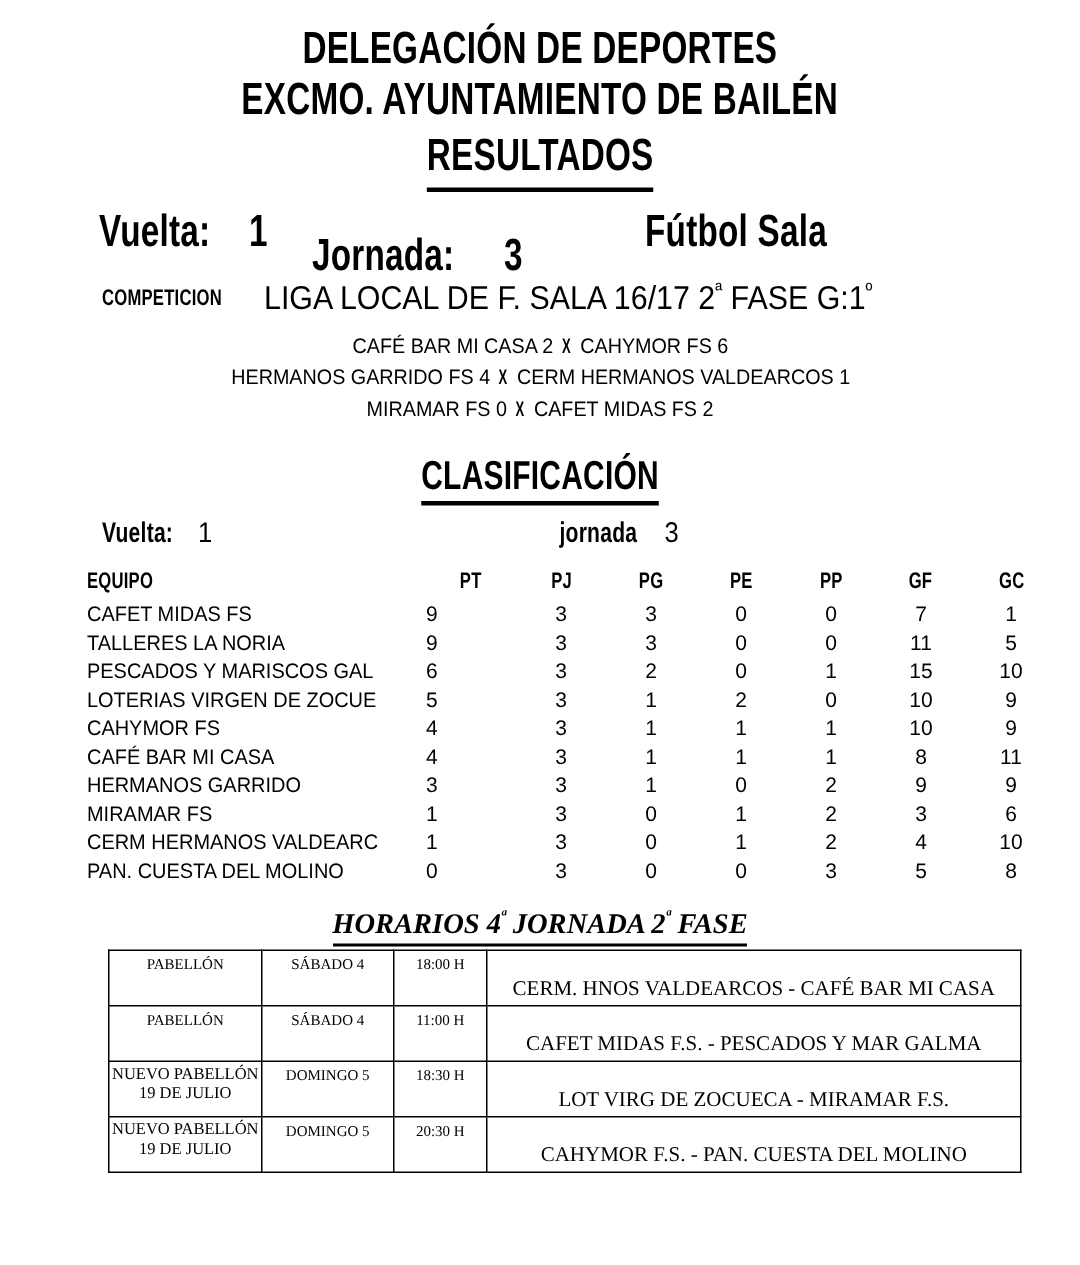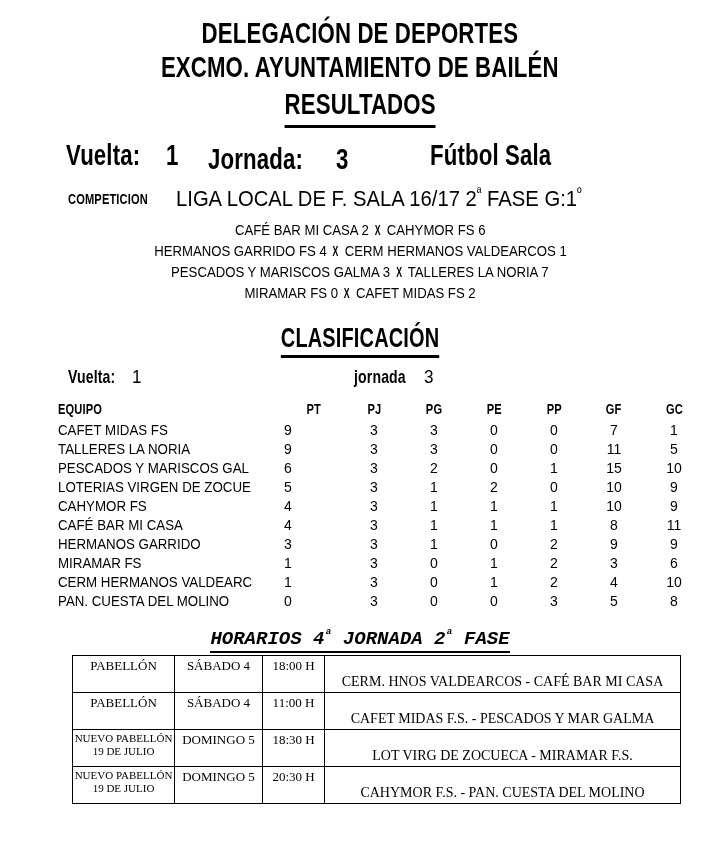--- a/index.html
+++ b/index.html
@@ -51,21 +51,21 @@
   }
 
   
   .meta-line {
     position: relative;
     height: 42px;
     margin-top: 10px;
     font-size: 30px;
   }
   .meta-line .m-vuelta { position: absolute; left: 66px;  top: 0; white-space: nowrap; }
-  .meta-line .m-jornada { position: absolute; left: 208px; top: 4px; white-space: nowrap; }
+  .meta-line .m-jornada { position: absolute; left: 208px; top: 16px; white-space: nowrap; }
   .meta-line .m-sport  { position: absolute; left: 430px; top: 0; white-space: nowrap; }
   .meta-line .val {
     font-family: "Liberation Sans Narrow", "Liberation Sans", sans-serif;
     font-weight: bold;
     display: inline-block;
     transform: scaleX(0.74);
     transform-origin: left center;
   }
 
   
@@ -134,21 +134,21 @@
   }
 
   
   .clasif-meta {
     position: relative;
     height: 28px;
     margin-top: 8px;
     font-size: 19px;
   }
   .clasif-meta .cm-vuelta { position: absolute; left: 68px;  top: 0; white-space: nowrap; }
-  .clasif-meta .cm-jornada { position: absolute; left: 354px; top: 0; white-space: nowrap; }
+  .clasif-meta .cm-jornada { position: absolute; left: 373px; top: 0; white-space: nowrap; }
   .clasif-meta .val {
     font-family: "Liberation Sans Narrow", "Liberation Sans", sans-serif;
     display: inline-block;
     transform: scaleX(0.9);
     transform-origin: left center;
   }
 
   
   .standings {
     margin-top: 6px;
@@ -198,21 +198,21 @@
 
   
   .horarios-title {
     text-align: center;
     margin-top: 14px;
     font-size: 19px;
     line-height: 24px;
     white-space: nowrap;
   }
   .horarios-title .ht {
-    font-family: Liberation Mono, monospace;
+    font-family: Liberation Serif, serif;
     font-weight: bold;
     font-style: italic;
     border-bottom: 2px solid #000;
     padding-bottom: 0px;
     display: inline-block;
   }
   .horarios-title sup {
     font-size: 0.62em;
     vertical-align: super;
     line-height: 0;
@@ -237,21 +237,21 @@
   .schedule td {
     border: 1px solid #000;
     padding: 0;
     height: 34px;
   }
   .schedule td.venue,
   .schedule td.day,
   .schedule td.time {
     text-align: center;
     vertical-align: top;
-    font-size: 13px;
+    font-size: 10px;
     line-height: 15px;
     padding-top: 2px;
   }
   .schedule td.venue.two-line {
     font-size: 11px;
     line-height: 13px;
   }
   .schedule td.match {
     text-align: center;
     vertical-align: bottom;
@@ -290,21 +290,20 @@
 <div class="competicion-row">
   <div class="comp-label">
     <span class="cond-bold cond-bold-left">COMPETICION</span>
   </div>
   <div class="comp-value"><span>LIGA LOCAL DE F. SALA 16/17  2</span><sup>ª</sup><span> FASE G:1</span><sup>º</sup></div>
 </div>
 
 <div class="results">
   <div class="result-row"><span class="inner"><span>CAFÉ BAR MI CASA</span> <span>2</span> <span class="sep">X</span> <span>CAHYMOR FS</span> <span>6</span></span></div>
   <div class="result-row"><span class="inner"><span>HERMANOS GARRIDO FS</span> <span>4</span> <span class="sep">X</span> <span>CERM HERMANOS VALDEARCOS</span> <span>1</span></span></div>
-  <div class="result-row"><span class="inner"><span>PESCADOS Y MARISCOS GALMA</span> <span>3</span> <span class="sep">X</span> <span>TALLERES LA NORIA</span> <span>7</span></span></div>
   <div class="result-row"><span class="inner"><span>MIRAMAR FS</span> <span>0</span> <span class="sep">X</span> <span>CAFET MIDAS FS</span> <span>2</span></span></div>
 </div>
 
 <div class="clasif-title">
   <span class="cond-bold">CLASIFICACIÓN</span>
 </div>
 
 <div class="clasif-meta">
   <div class="cm-vuelta">
     <span class="cond-bold cond-bold-left">Vuelta:</span><span class="val">1</span>

